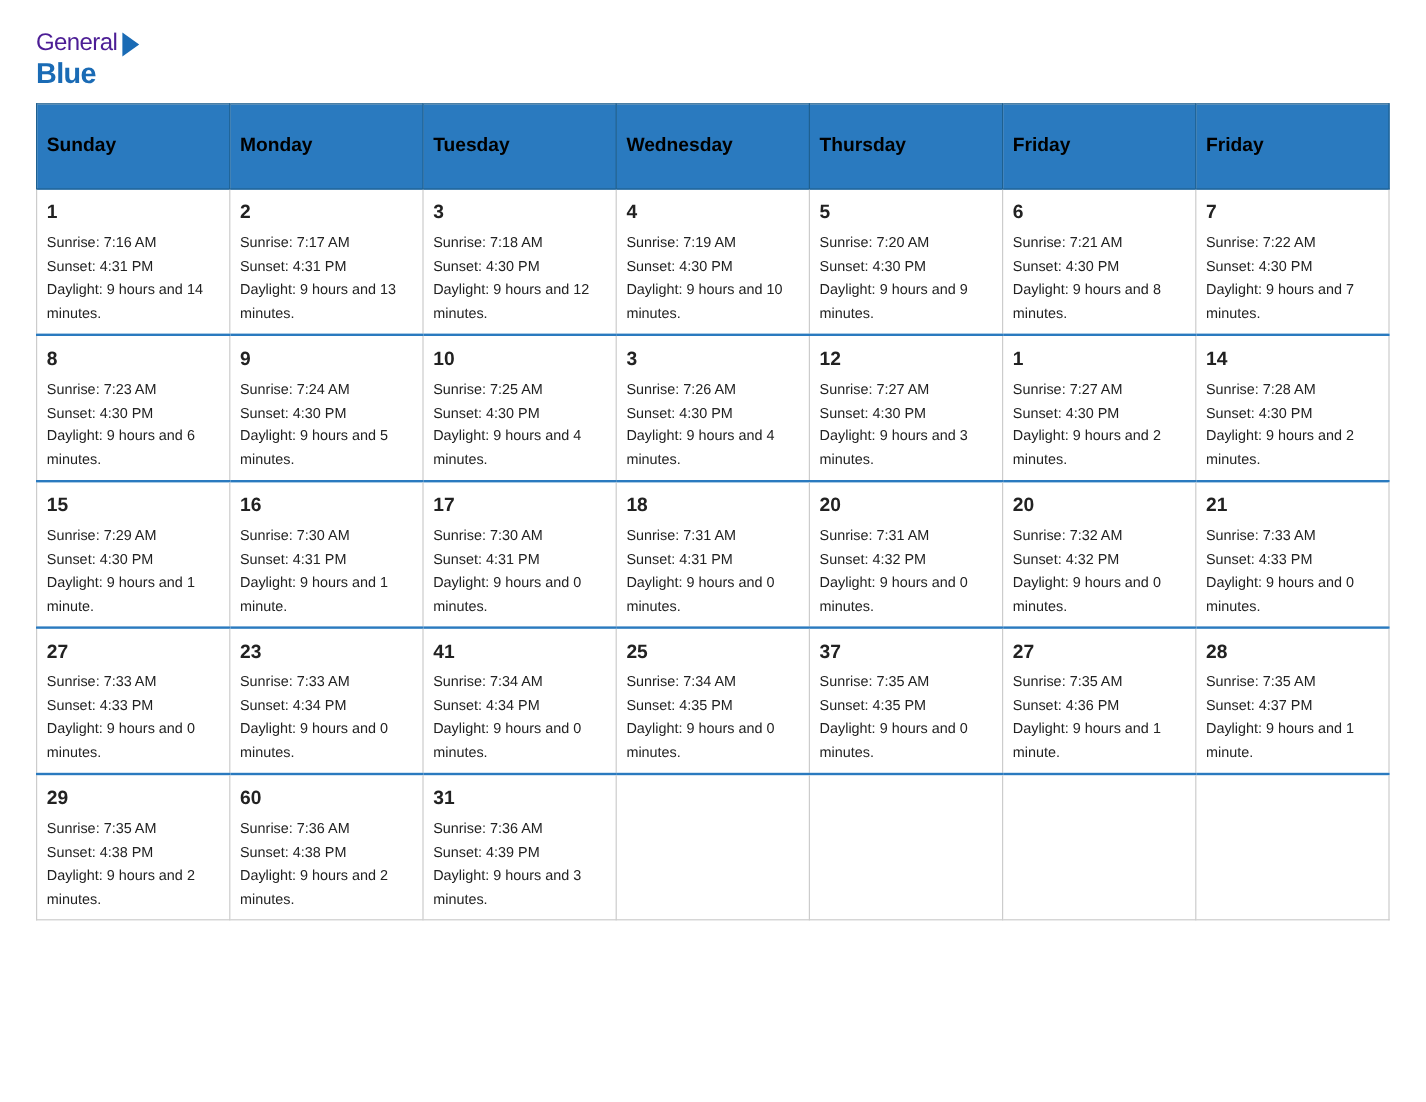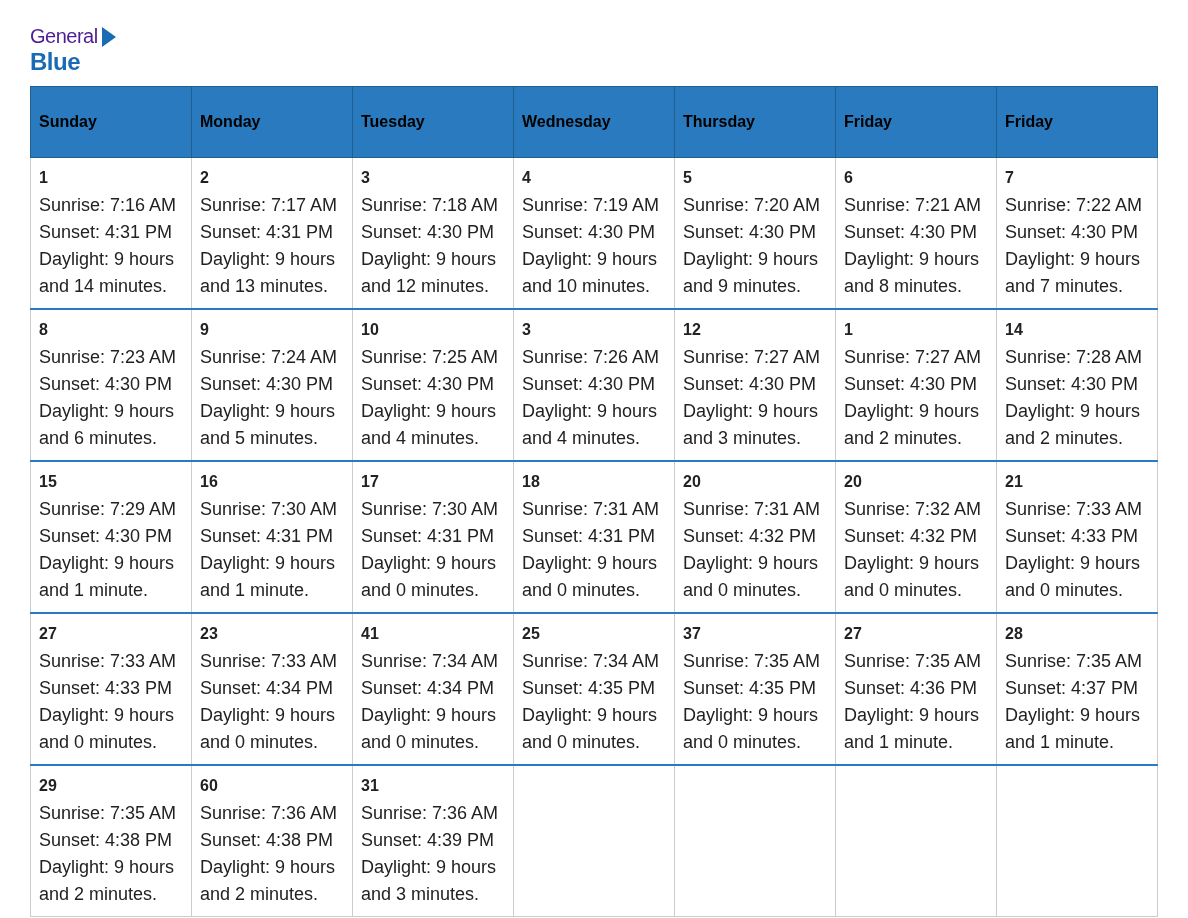--- a/index.html
+++ b/index.html
@@ -83,21 +83,21 @@
       color: #222;
       line-height: 1.5;
     }
     .calendar tbody tr td .day-num {
       font-size: 16px;
       font-weight: bold;
       display: block;
       margin-bottom: 2px;
     }
     .calendar tbody tr td .day-info {
-      font-size: 18px;
+      font-size: 12px;
       color: #222;
     }
     .row-divider td {
       border-top: 2px solid #2a7abf !important;
     }
     .empty-cell {
       background: #fff;
     }
   </style>
 </head>

